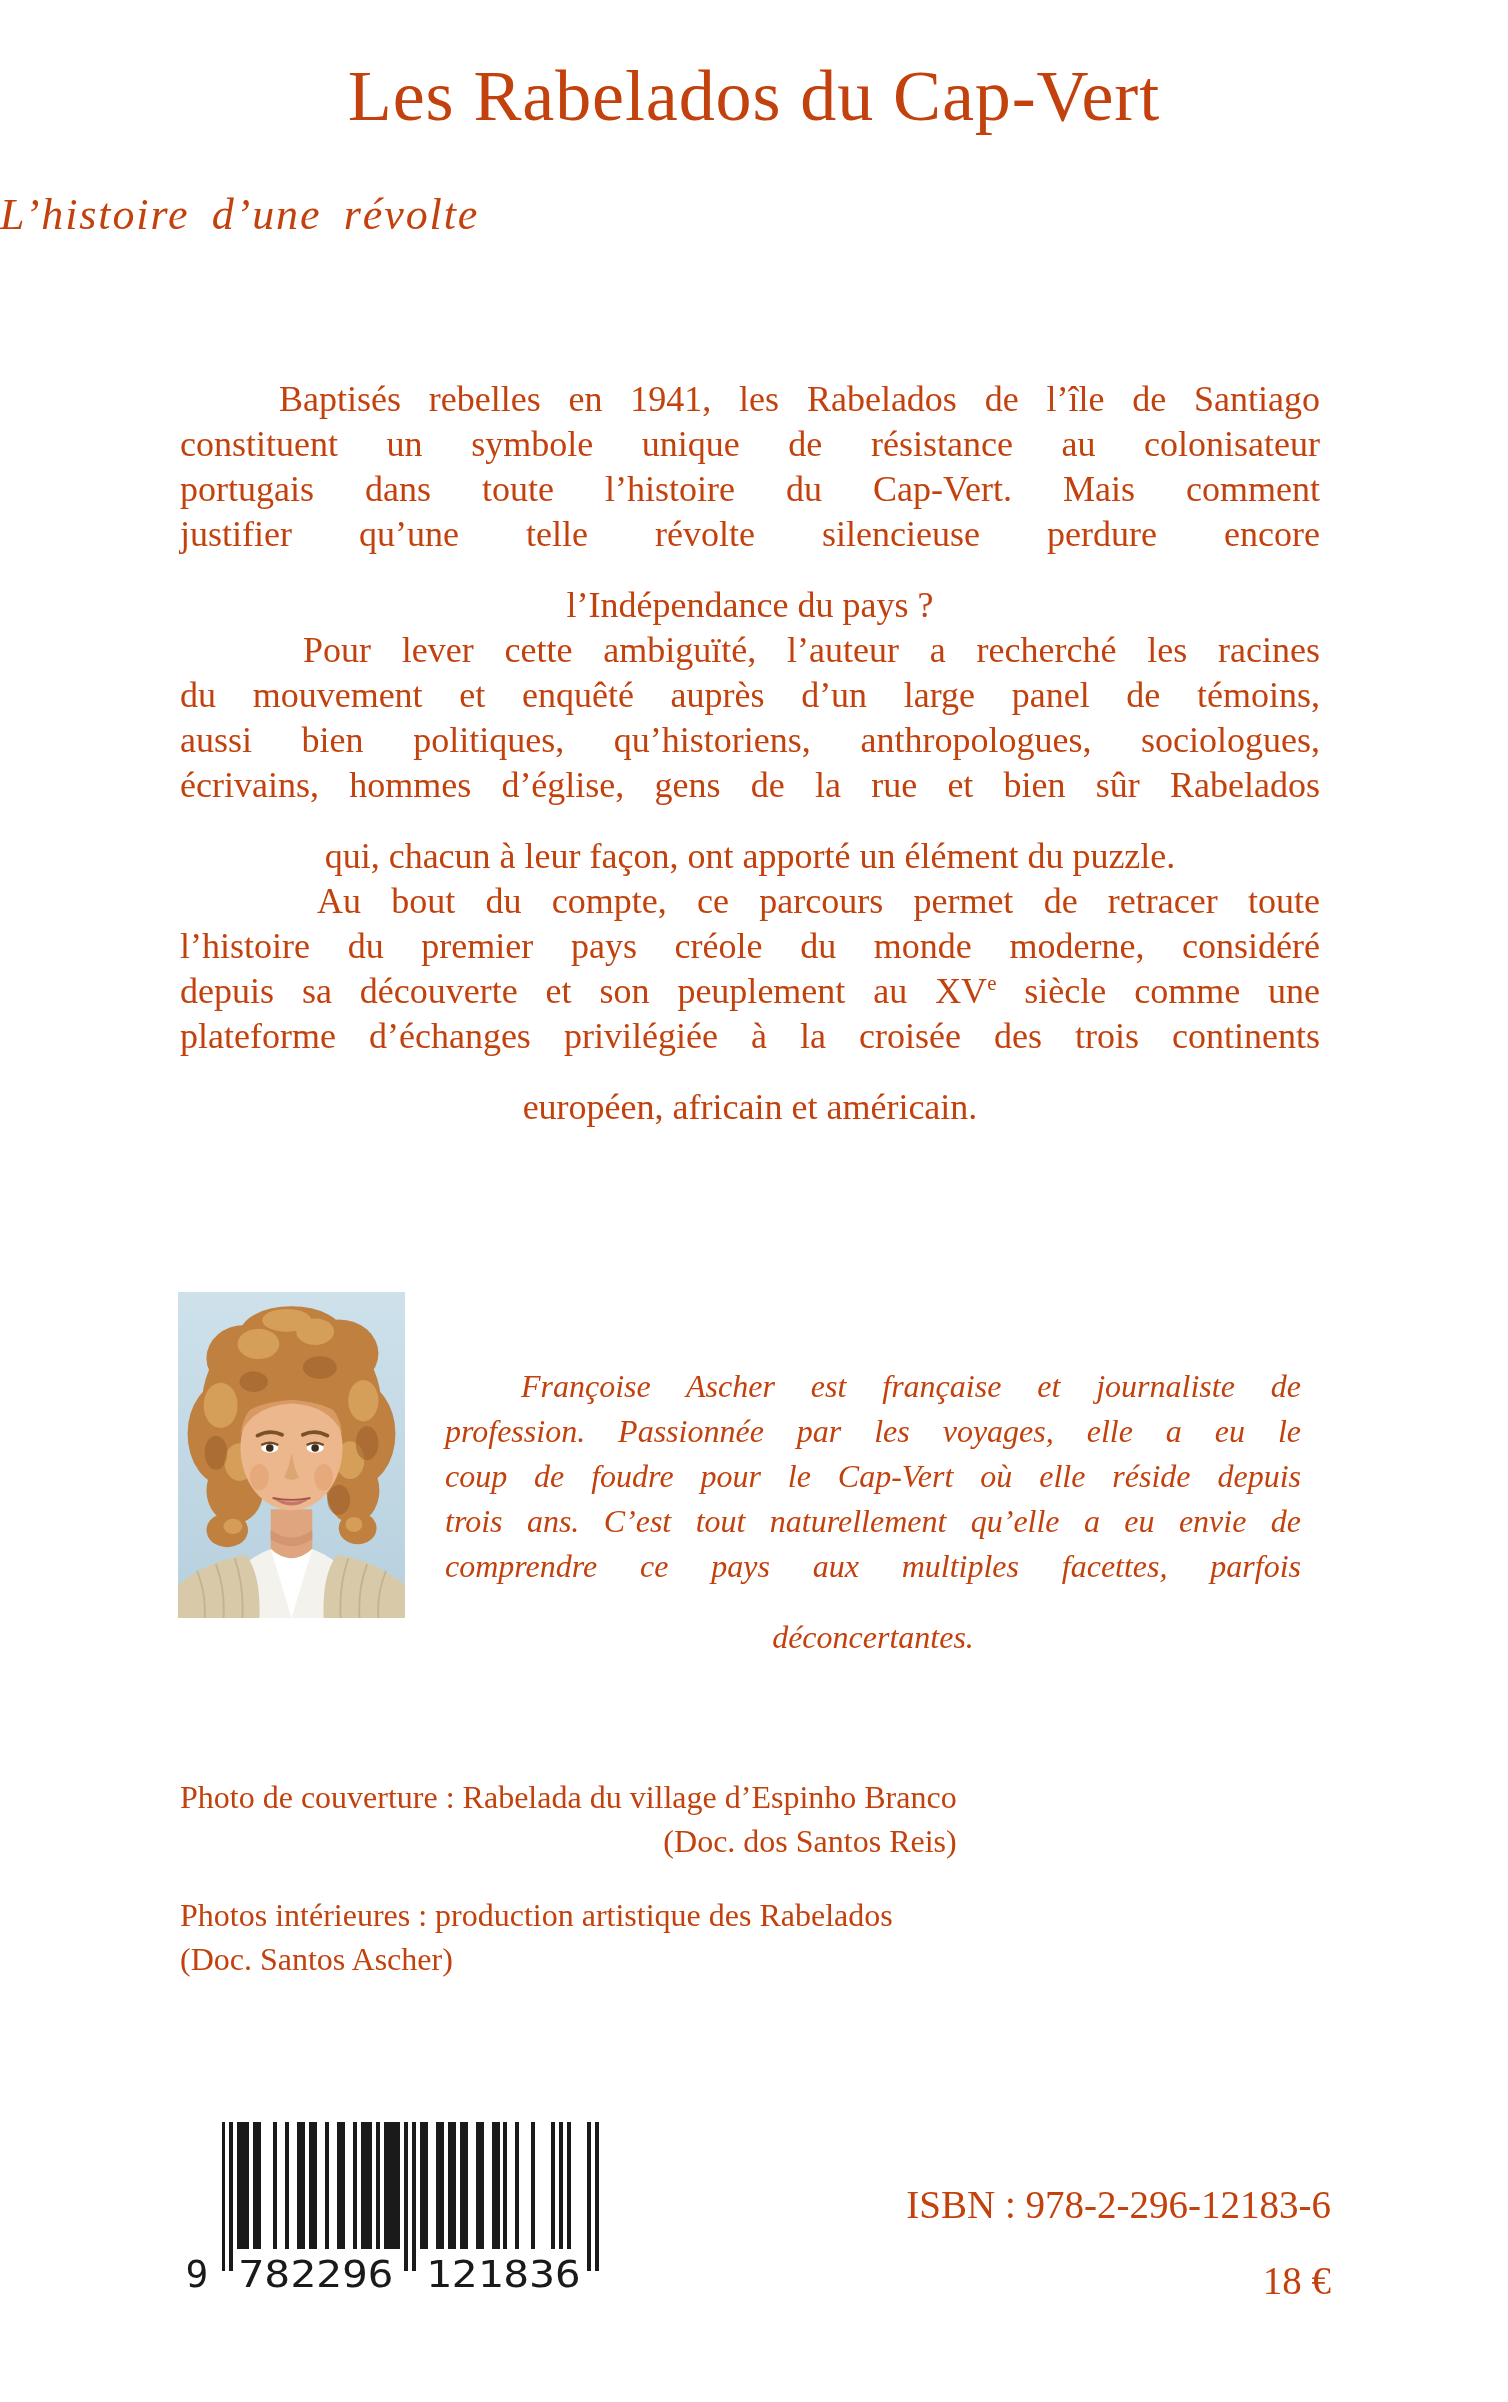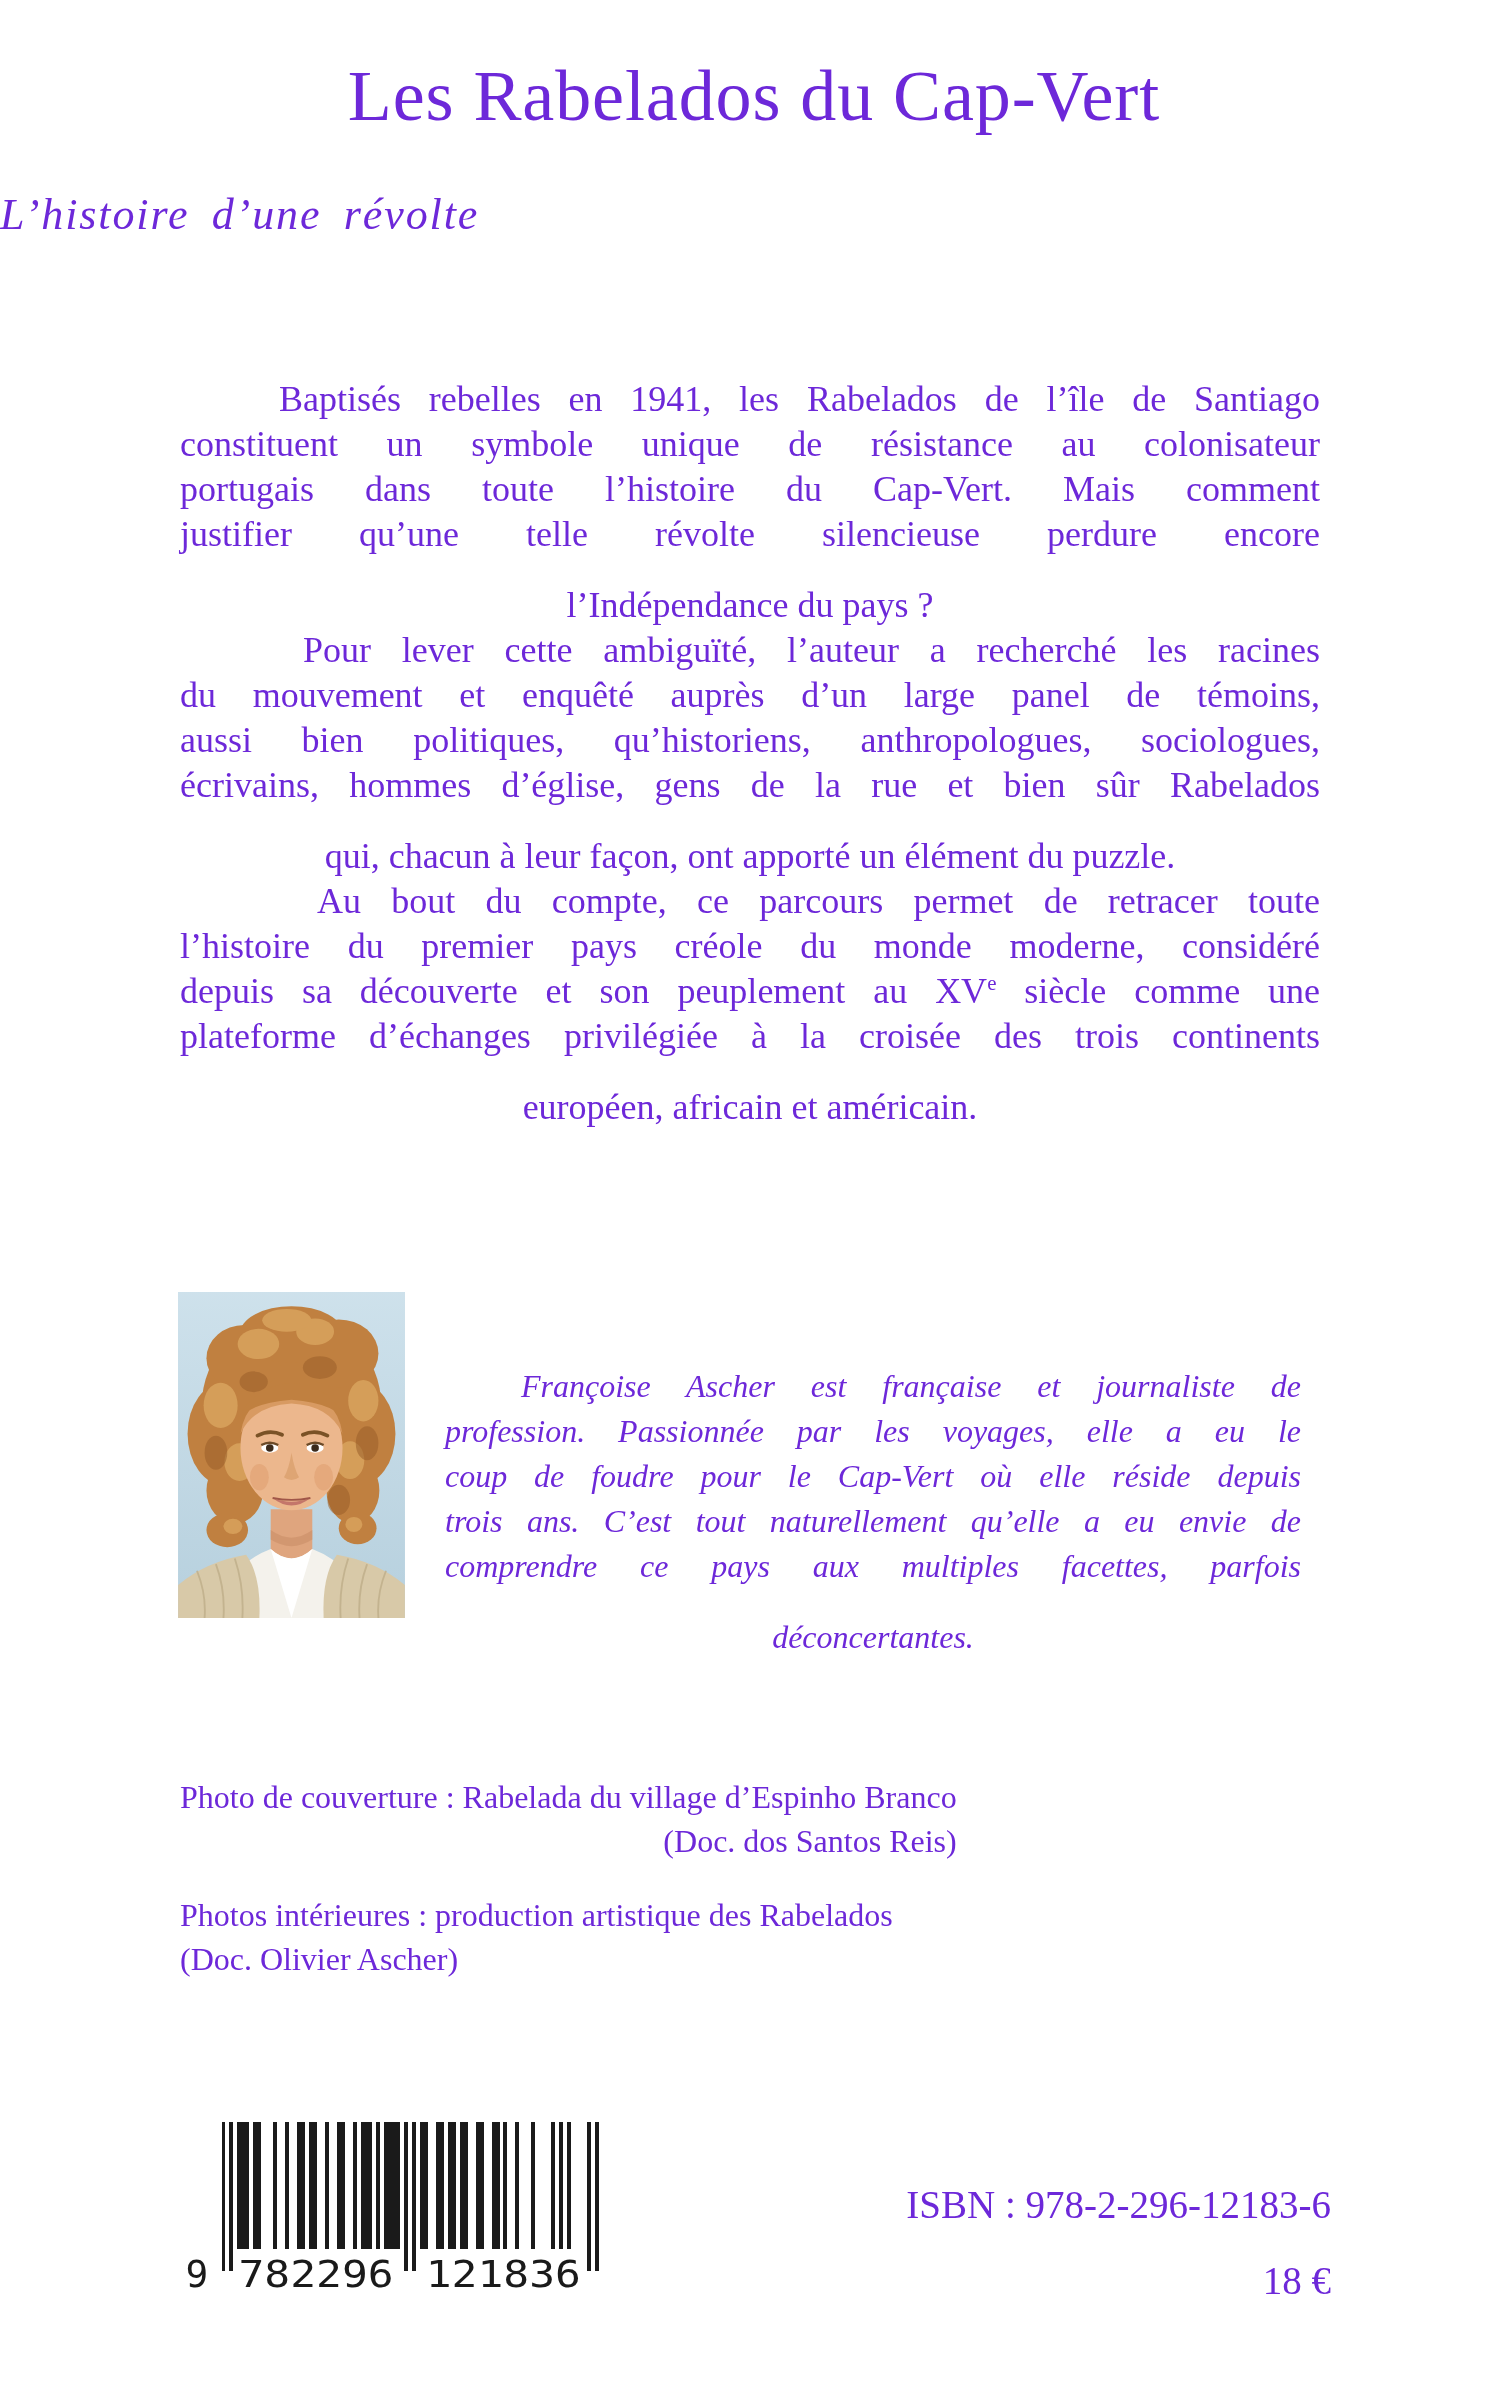--- a/index.html
+++ b/index.html
@@ -2,21 +2,21 @@
 <html style="font-size:15px"><head>
 <meta charset="utf-8">
 <style>
   html, body { margin: 0; padding: 0; background: #e8e8e8; }
   .page {
     position: relative;
     width: 1508px;
     height: 2403px;
     margin: 0 auto;
     background: #ffffff;
-    color: #6d28d9;
+    color: #c2410c;
     font-family: "Liberation Serif", serif;
     overflow: hidden;
   }
   .title {
     position: absolute;
     top: 55px; left: 0; width: 100%;
     text-align: center;
     font-size: 72px;
     letter-spacing: 0.9px;
     white-space: nowrap;
@@ -216,21 +216,21 @@
     <div class="lline">déconcertantes.</div>
   </div>
 
   <div class="credits-cover">
     <div>Photo de couverture : Rabelada du village d’Espinho Branco</div>
     <div>(Doc. dos Santos Reis)</div>
   </div>
 
   <div class="credits-interior">
     <div>Photos intérieures : production artistique des Rabelados</div>
-    <div>(Doc. Olivier Ascher)</div>
+    <div>(Doc. Santos Ascher)</div>
   </div>
 
   <div class="barcode" id="barcode"><svg width="435" height="175" viewBox="0 0 460 185" shape-rendering="crispEdges" xmlns="http://www.w3.org/2000/svg">
         <rect x="46.00" y="0" width="4.20" height="158" fill="#1a1a1a"></rect>
         <rect x="54.40" y="0" width="4.20" height="158" fill="#1a1a1a"></rect>
         <rect x="62.80" y="0" width="4.20" height="134" fill="#1a1a1a"></rect>
         <rect x="67.00" y="0" width="4.20" height="134" fill="#1a1a1a"></rect>
         <rect x="71.20" y="0" width="4.20" height="134" fill="#1a1a1a"></rect>
         <rect x="79.60" y="0" width="4.20" height="134" fill="#1a1a1a"></rect>
         <rect x="83.80" y="0" width="4.20" height="134" fill="#1a1a1a"></rect>

